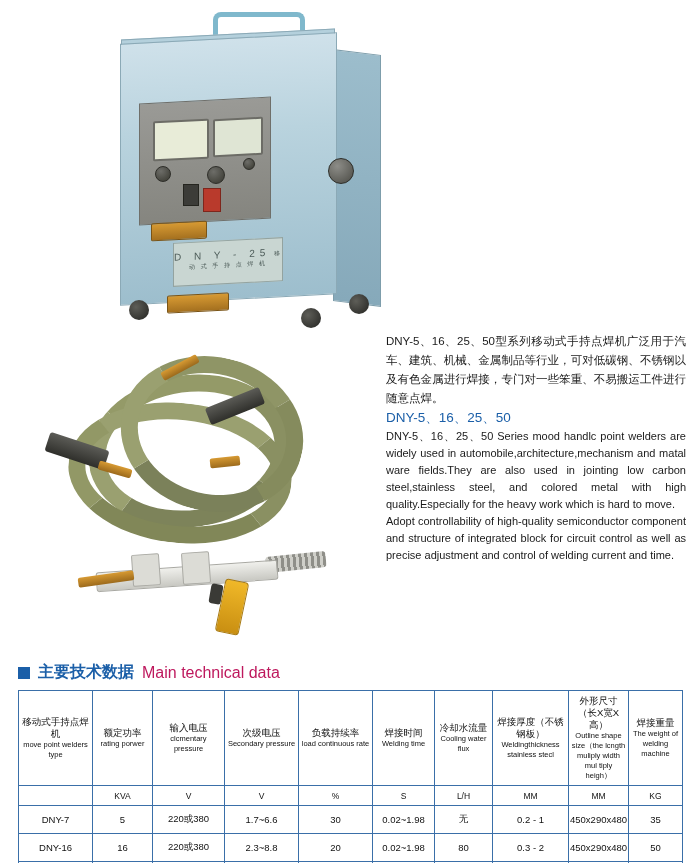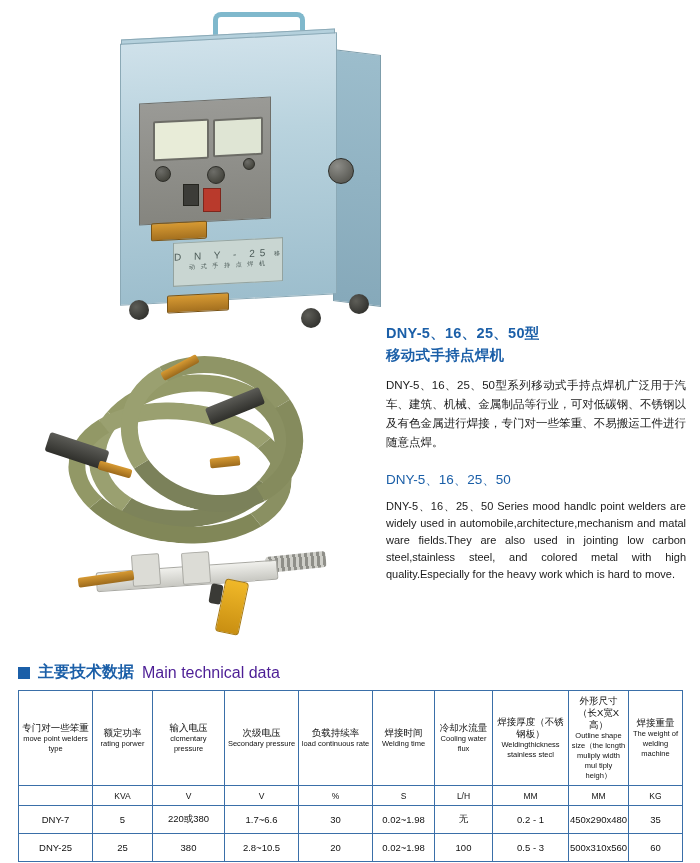--- a/index.html
+++ b/index.html
@@ -243,27 +243,25 @@
   }
   .para-cn {
     margin-top: 10px;
     font-size: 11.5px;
     line-height: 19px;
     color: #1a1a1a;
     text-align: justify;
   }
   .para-cn .indent { text-indent: 2em; display: block; }
   .title-en {
-    margin-top: 18px;
     color: #1b5fa8;
     font-size: 13.5px;
     line-height: 20px;
   }
   .para-en {
-    margin-top: 8px;
     font-size: 11px;
     line-height: 17px;
     color: #1a1a1a;
     text-align: justify;
   }
 
   
   .section-head {
     position: absolute;
     left: 18px;
@@ -275,21 +273,21 @@
   .sq {
     width: 12px; height: 12px;
     background: #1b5fa8;
   }
   .sh-cn {
     color: #1b5fa8;
     font-weight: bold;
     font-size: 16px;
   }
   .sh-en {
-    color: #4c1d95;
+    color: #be185d;
     font-size: 16px;
   }
 
   
   .tbl-wrap {
     position: absolute;
     left: 18px;
     top: 690px;
     width: 664px;
   }
@@ -385,30 +383,27 @@
   <div class="gun-spring"></div>
   <div class="gun-body"></div>
   <div class="gun-block gb1"></div>
   <div class="gun-block gb2"></div>
   <div class="gun-barrel"></div>
   <div class="gun-trigger"></div>
   <div class="gun-grip"></div>
 </div>
 
 <div class="text-col">
-  <div class="title-cn">
-    <div>DNY-5、16、25、50型</div>
-    <div>移动式手持点焊机</div>
-  </div>
   <div class="para-cn">DNY-5、16、25、50型系列移动式手持点焊机广泛用于汽车、建筑、机械、金属制品等行业，可对低碳钢、不锈钢以及有色金属进行焊接，专门对一些笨重、不易搬运工件进行随意点焊。</div>
 
   <div class="title-en">
     <div>DNY-5、16、25、50</div>
   </div>
   <div class="para-en">DNY-5、16、25、50 Series mood handlc point welders are widely used in automobile,architecture,mechanism and matal ware fields.They are also used in jointing low carbon steel,stainless steel, and colored metal with high quality.Especially for the heavy work which is hard to move.</div>
+  <div class="para-en">Adopt controllability of high-quality semiconductor component and structure of integrated block for circuit control as well as precise adjustment and control of welding current and time.</div>
 </div>
 
 <div class="section-head">
   <span class="sq"></span>
   <span class="sh-cn">主要技术数据</span>
   <span class="sh-en">Main technical data</span>
 </div>
 
 <div class="tbl-wrap">
   <table class="spec">
@@ -420,21 +415,21 @@
         <col class="c4">
       <col class="c5">
         <col class="c6">
         <col class="c7">
         <col class="c8">
         <col class="c9">
     </colgroup>
     <thead>
       <tr>
         <th>
-            <span class="cn">专门对一些笨重</span>
+            <span class="cn">移动式手持点焊机</span>
             <span class="en">move point welders type</span>
           </th>
         <th>
             <span class="cn">额定功率</span>
             <span class="en">rating porwer</span>
           </th>
         <th>
             <span class="cn">输入电压</span>
             <span class="en">clcmentary pressure</span>
           </th>
@@ -487,20 +482,32 @@
         <td class="val">220或380</td>
         <td class="val">1.7~6.6</td>
         <td class="val">30</td>
         <td class="val">0.02~1.98</td>
         <td class="val">无</td>
         <td class="val">0.2 - 1</td>
         <td class="val">450x290x480</td>
         <td class="val">35</td>
       </tr>
       <tr>
+        <td class="val">DNY-16</td>
+        <td class="val">16</td>
+        <td class="val">220或380</td>
+        <td class="val">2.3~8.8</td>
+        <td class="val">20</td>
+        <td class="val">0.02~1.98</td>
+        <td class="val">80</td>
+        <td class="val">0.3 - 2</td>
+        <td class="val">450x290x480</td>
+        <td class="val">50</td>
+      </tr>
+      <tr>
         <td class="val">DNY-25</td>
         <td class="val">25</td>
         <td class="val">380</td>
         <td class="val">2.8~10.5</td>
         <td class="val">20</td>
         <td class="val">0.02~1.98</td>
         <td class="val">100</td>
         <td class="val">0.5 - 3</td>
         <td class="val">500x310x560</td>
         <td class="val">60</td>

